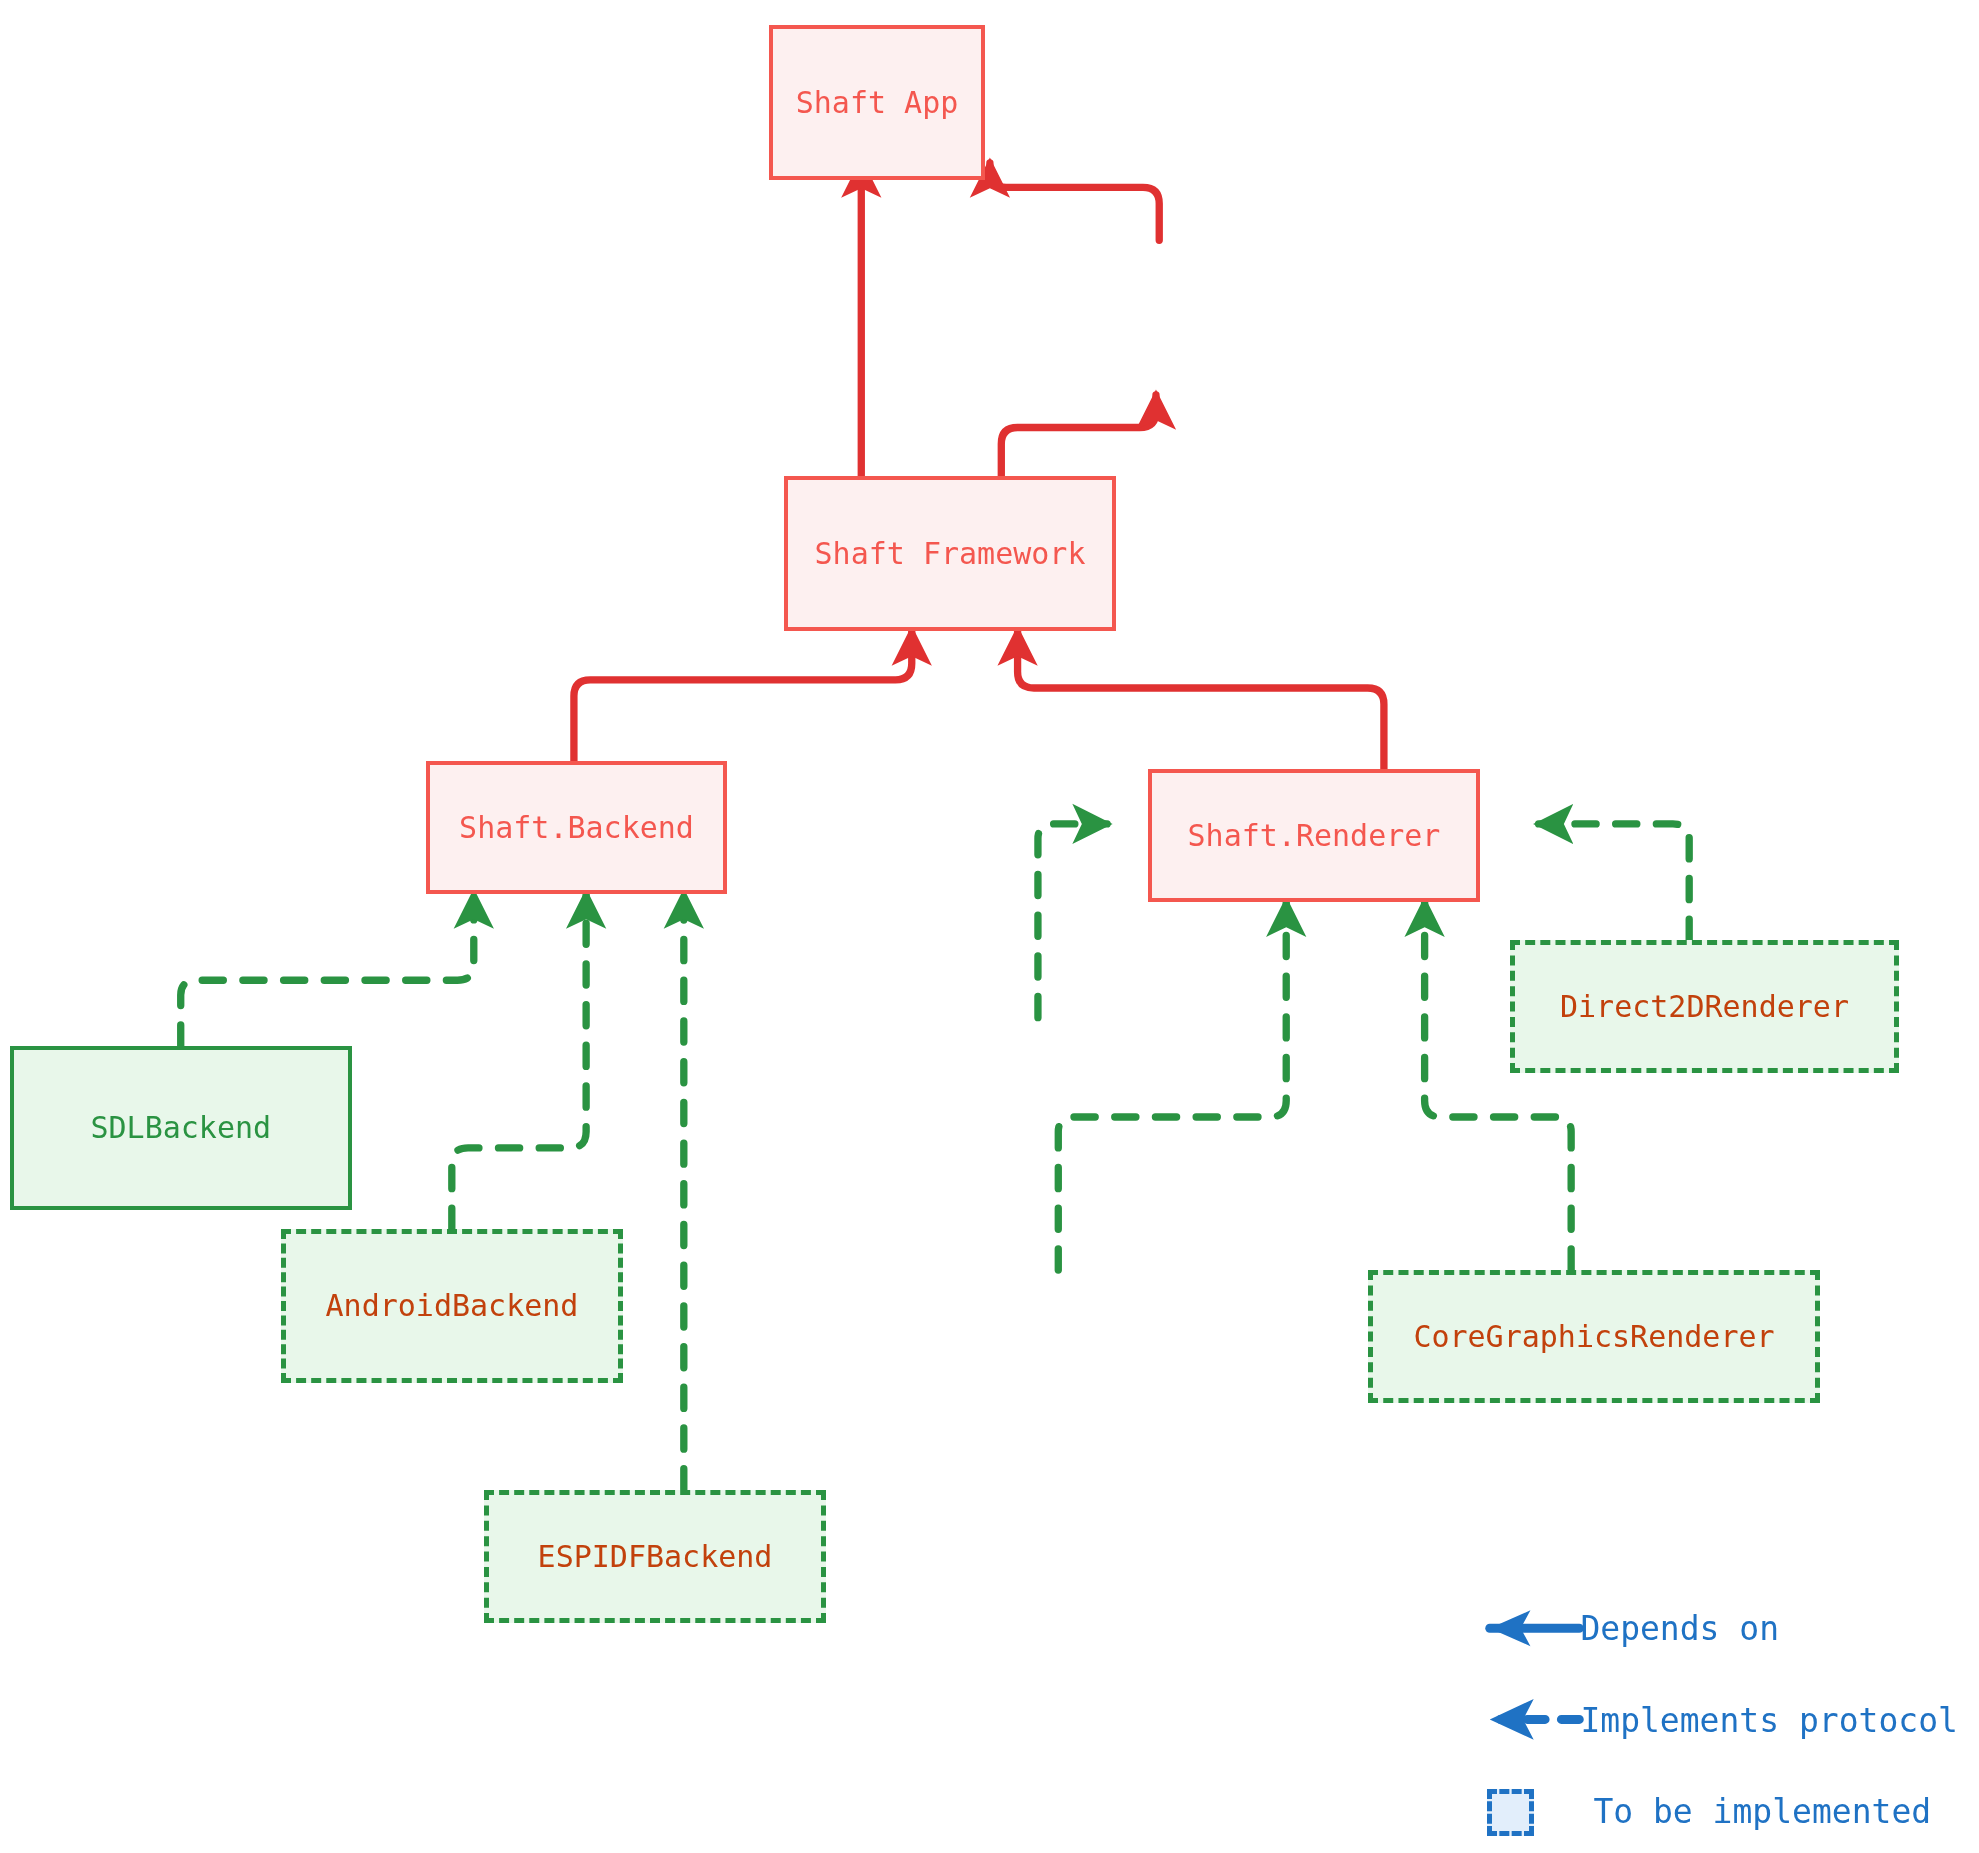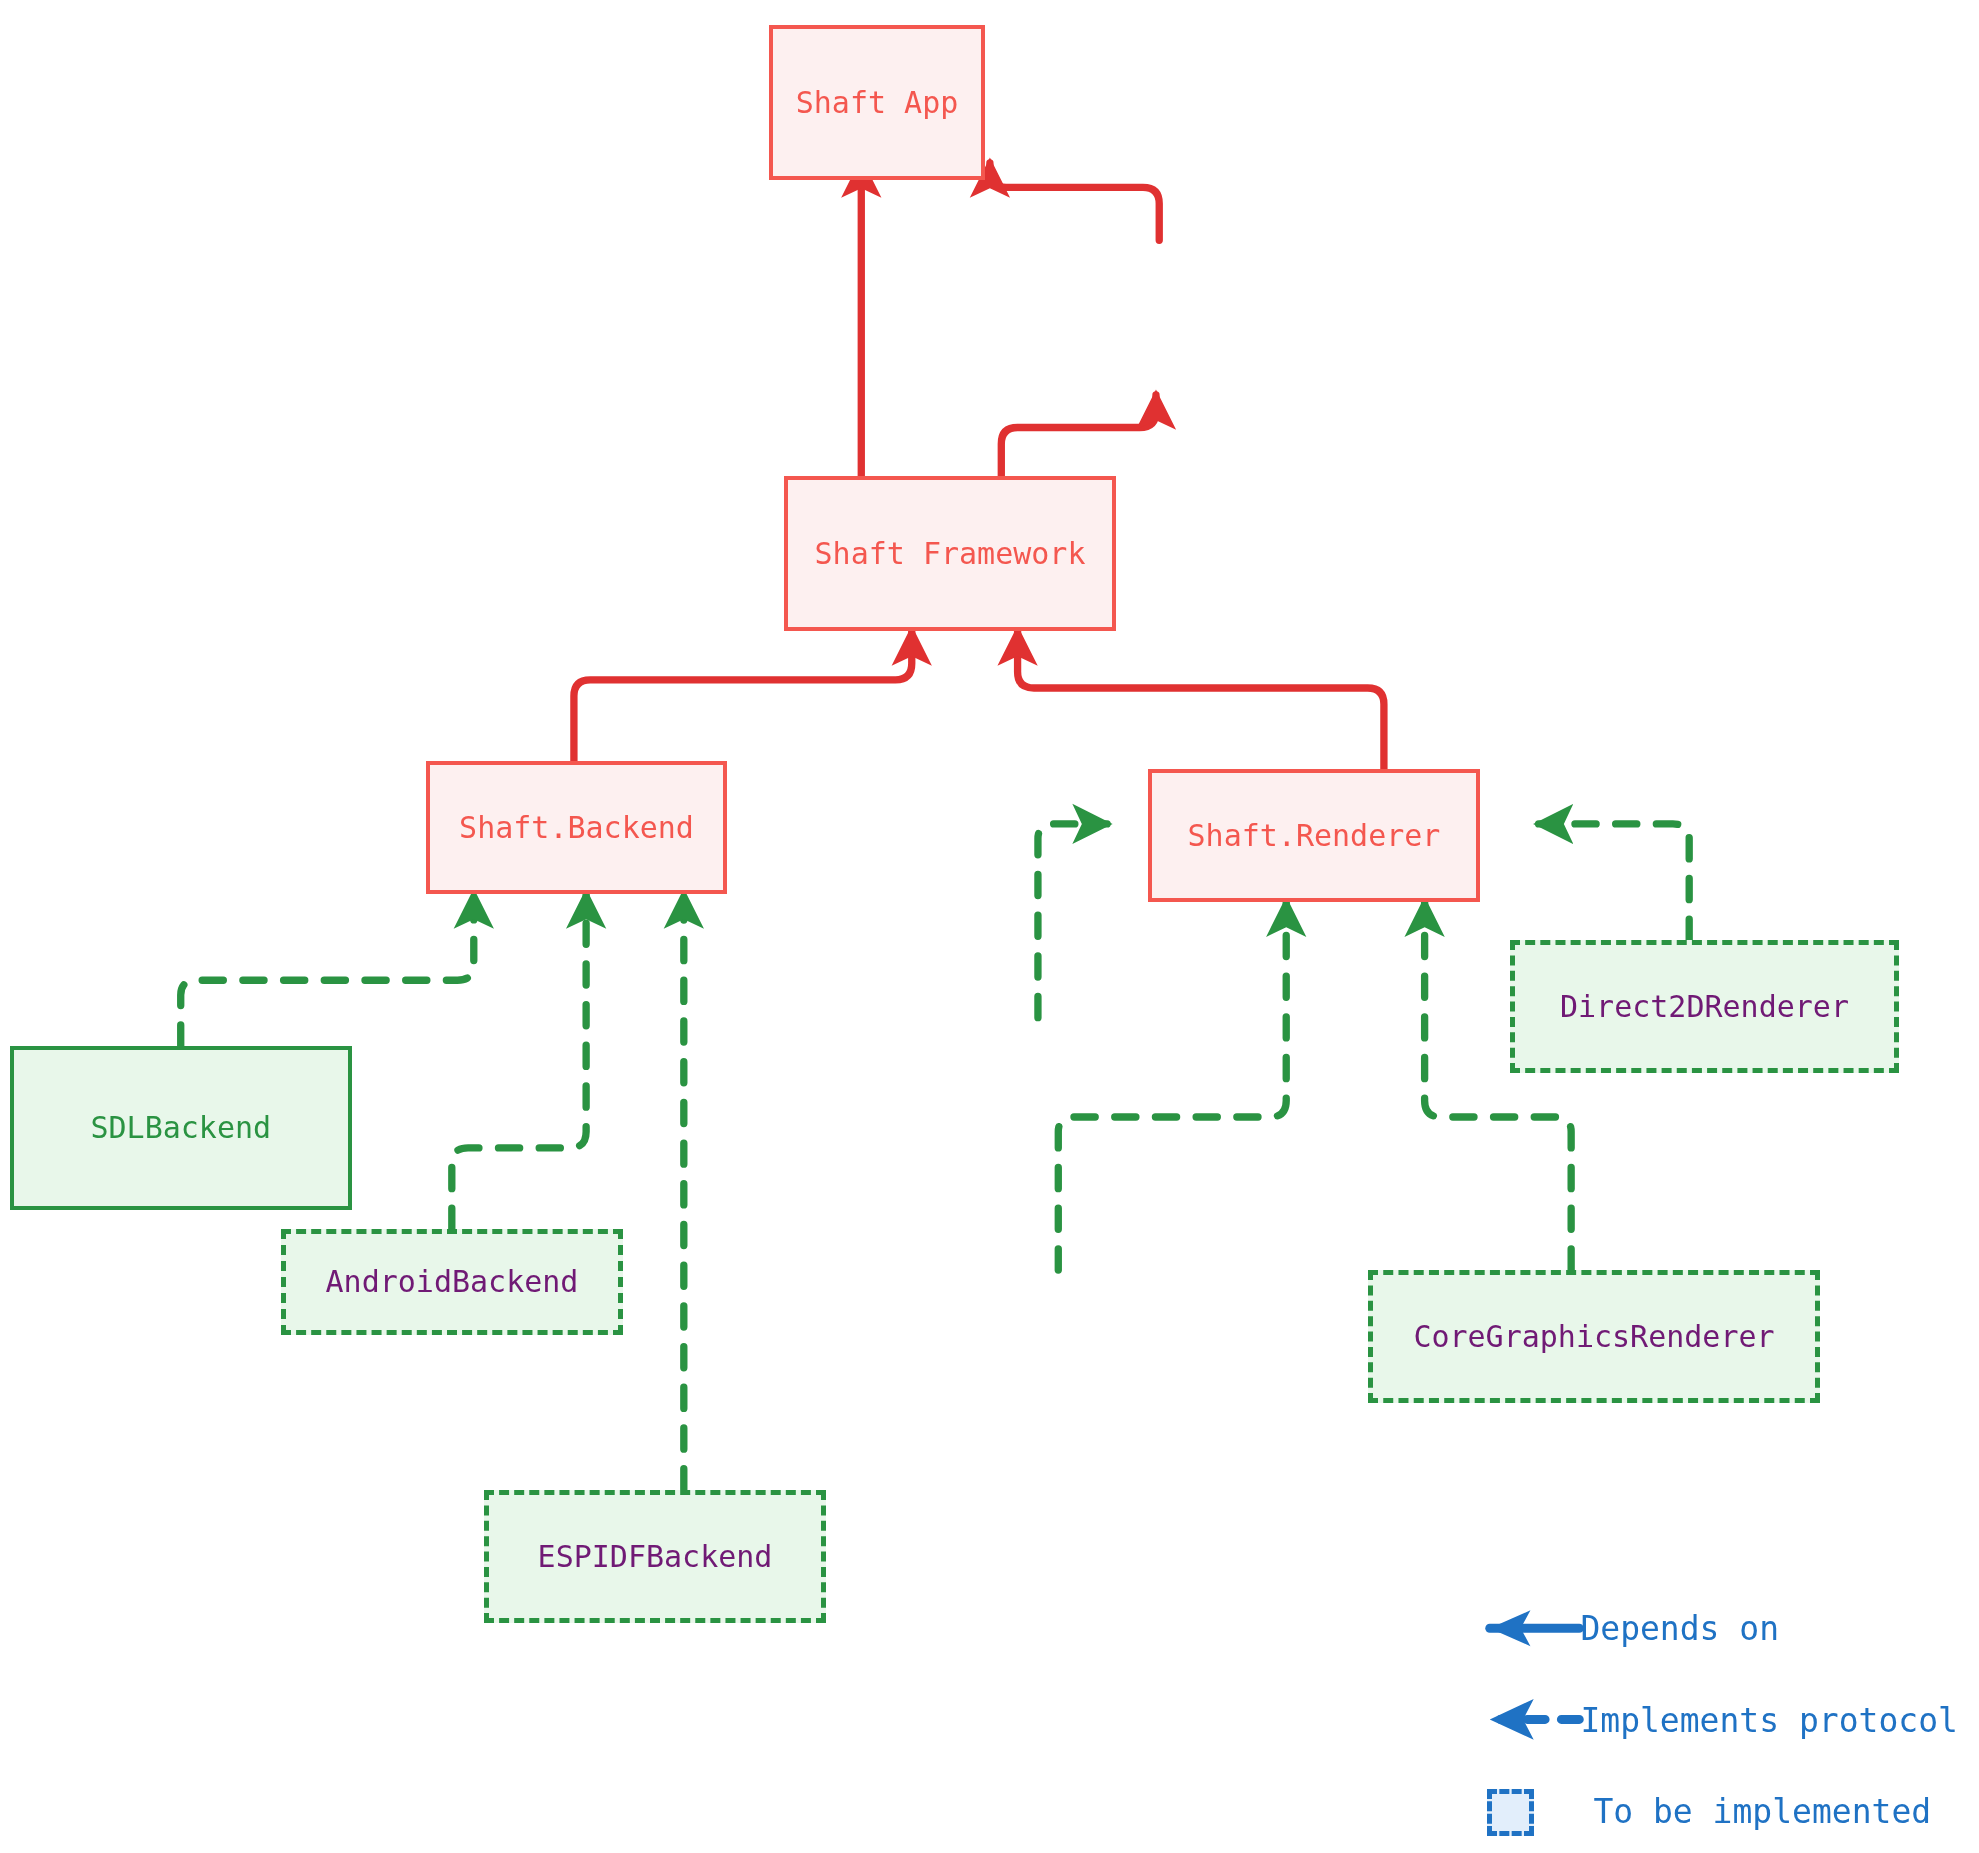--- a/index.html
+++ b/index.html
@@ -41,21 +41,21 @@
     color: #f4574f;
   }
   .node-green-solid {
     background: #e8f7ea;
     border: 4.9px solid #2a9342;
     color: #2a9342;
   }
   .node-green-dashed {
     background: #e8f7ea;
     border: 5.7px dashed #2a9342;
-    color: #701a75;
+    color: #c2410c;
   }
   .legend {
     position: absolute;
     left: 1466px;
     top: 1580px;
     width: 514px;
     height: 236px;
   }
   .legend-row {
     position: absolute;
@@ -140,21 +140,21 @@
   </div>
 
   <div class="node-box node-red" style="left:1148px; top:769px; width:332px; height:133px;">
     <span>Shaft.Renderer</span>
   </div>
 
   <div class="node-box node-green-solid" style="left:9.8px; top:1046px; width:342px; height:164px;">
     <span>SDLBackend</span>
   </div>
 
-  <div class="node-box node-green-dashed" style="left:281px; top:1229px; width:342px; height:106px;">
+  <div class="node-box node-green-dashed" style="left:281px; top:1229px; width:342px; height:154px;">
     <span>AndroidBackend</span>
   </div>
 
   <div class="node-box node-green-dashed" style="left:484px; top:1490px; width:342px; height:133px;">
     <span>ESPIDFBackend</span>
   </div>
 
 
   <div class="node-box node-green-dashed" style="left:1510px; top:940px; width:389px; height:133px;">
     <span>Direct2DRenderer</span>

